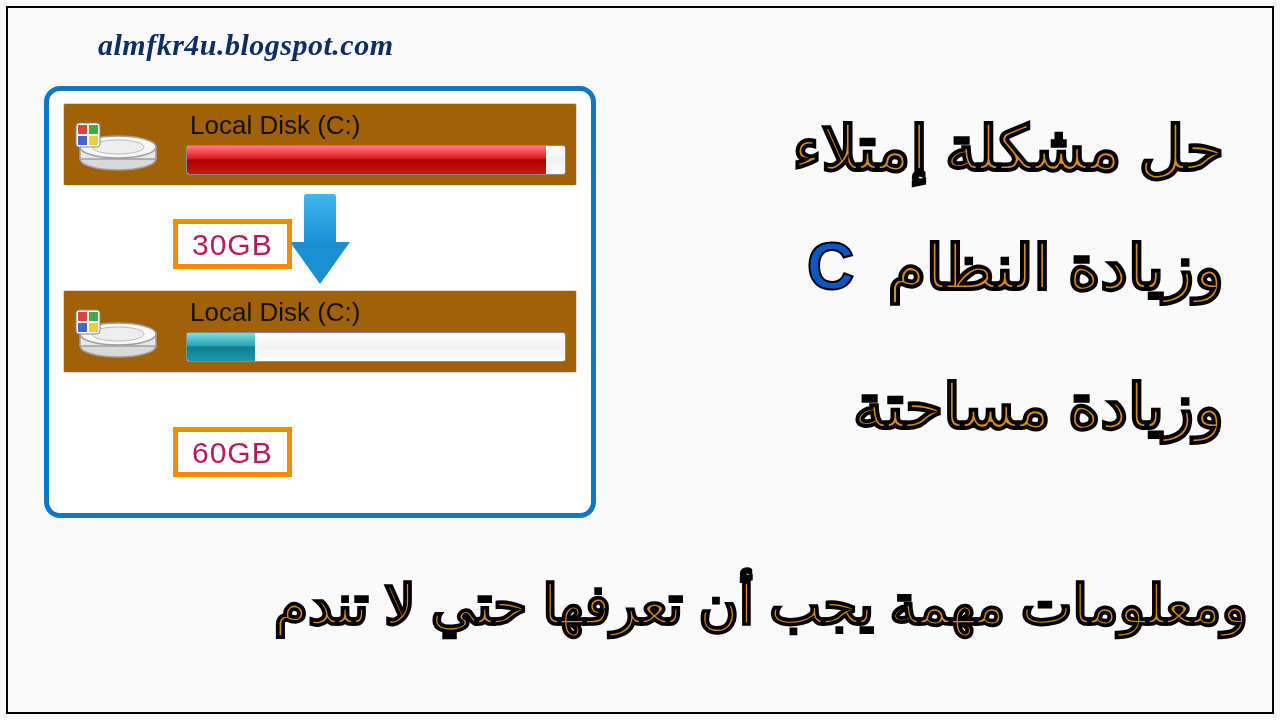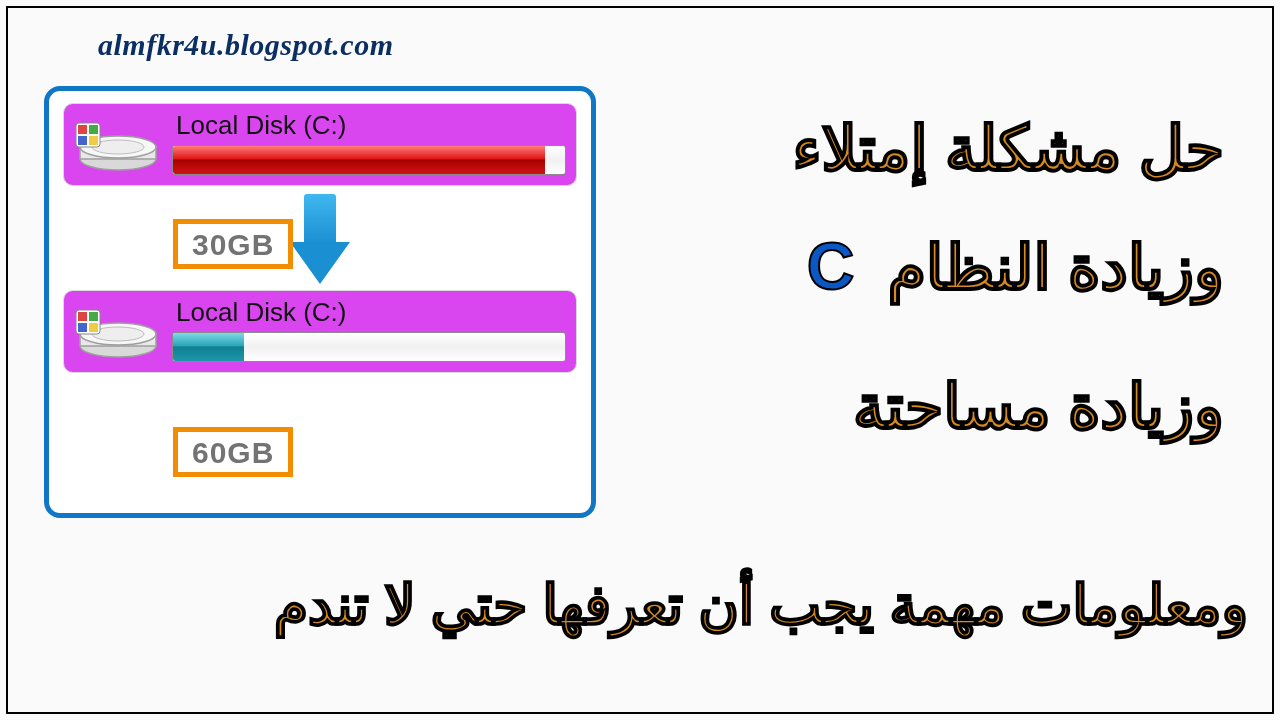--- a/index.html
+++ b/index.html
@@ -38,26 +38,26 @@
     width: 552px;
     height: 432px;
     border: 5px solid #1076c6;
     border-radius: 16px;
     background: #fff;
     padding: 12px 14px;
   }
 
   .disk-row {
     border: 1px solid #d9d9d9;
-    border-radius: 10px;
-    background: #d946ef;
+    border-radius: 2px;
+    background: #a16207;
     padding: 6px 10px 10px 10px;
     display: flex;
     align-items: center;
-    gap: 14px;
+    gap: 28px;
     position: relative;
   }
   .disk-body { flex: 1; }
   .disk-label {
     font-size: 26px;
     color: #111;
     padding-left: 4px;
     padding-bottom: 4px;
   }
   .bar-outer {
@@ -79,24 +79,24 @@
   }
   .bar-teal {
     width: 18%;
     background: linear-gradient(to bottom,#7fd9e6 0%,#2aa6b9 45%,#0f7f91 50%,#1e97aa 100%);
   }
 
   .size-box {
     position: absolute;
     border: 5px solid #f28c00;
     font-size: 30px;
-    color: #737373;
+    color: #be185d;
     padding: 4px 14px 2px 14px;
     background: #fff;
-    font-weight: 700;
+    font-weight: 400;
     letter-spacing: 1px;
   }
   .size1 { top: 128px; left: 124px; }
   .size2 { top: 336px; left: 124px; }
 
   
   .arrow-wrap {
     display: flex;
     justify-content: center;
     margin: 8px 0 6px 0;

